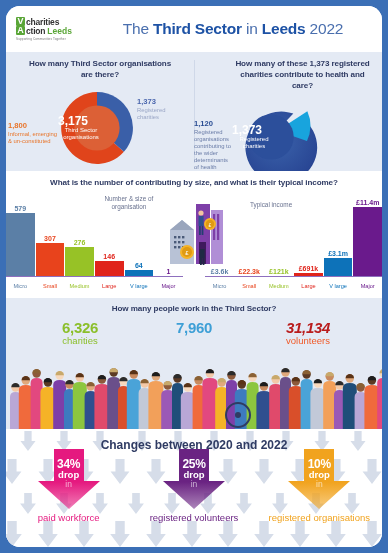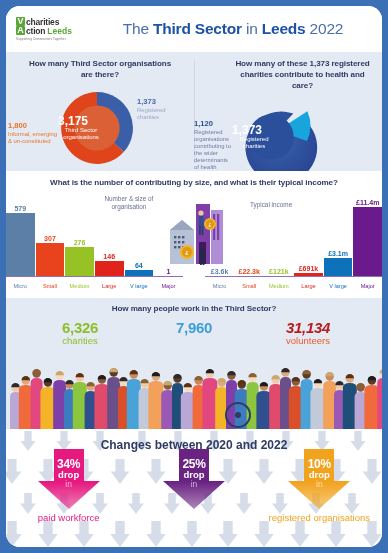--- a/index.html
+++ b/index.html
@@ -566,20 +566,21 @@
                   </linearGradient>
                 </defs>
                 <path d="M20 0 H50 V32 H66 L35 60 L4 32 H20 Z" fill="url(#ag1)"></path>
               </svg>
               <div class="arrow-txt">
                 <div class="p">25%</div>
                 <div class="d">drop</div>
                 <div class="i">in</div>
               </div>
             </div>
+            <div class="drop-cap" style="color: rgb(106, 35, 130);">registered volunteers</div>
           </div>
           <div class="drop">
             <div class="arrow-shape">
               <svg viewBox="0 0 70 62" style="display:block;width:70px;height:62px;">
                 <defs>
                   <linearGradient id="ag2" x1="0" y1="0" x2="0" y2="1">
                     <stop offset="55%" stop-color="#f1a31e"></stop>
                     <stop offset="100%" stop-color="#f1a31e" stop-opacity=".55"></stop>
                   </linearGradient>
                 </defs>

